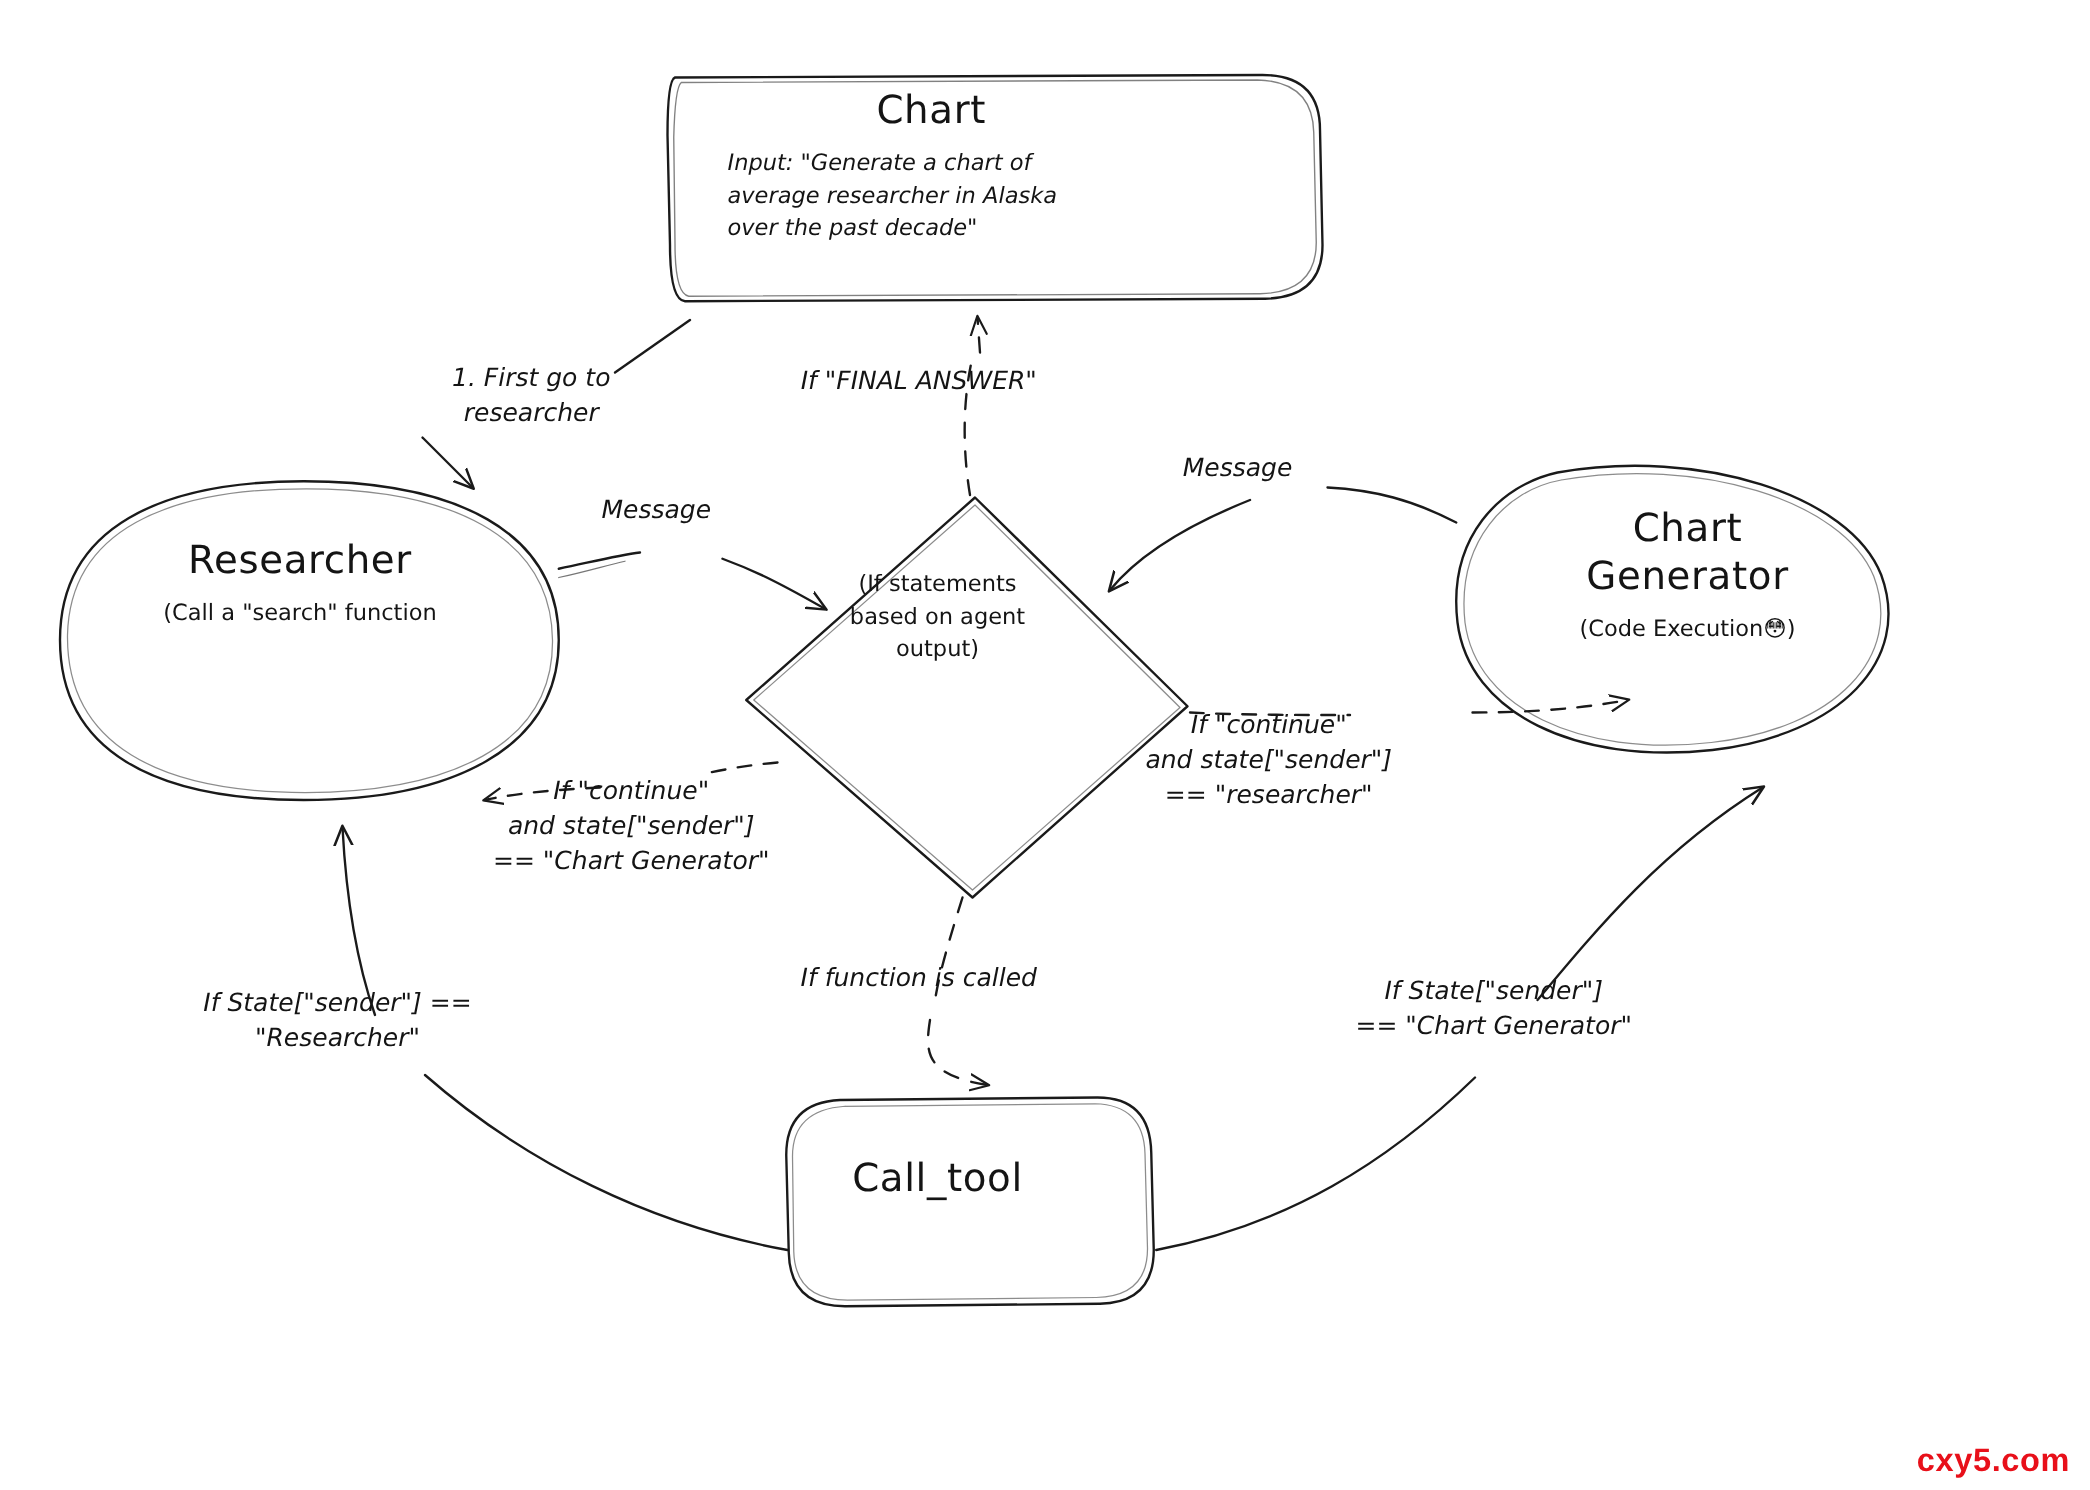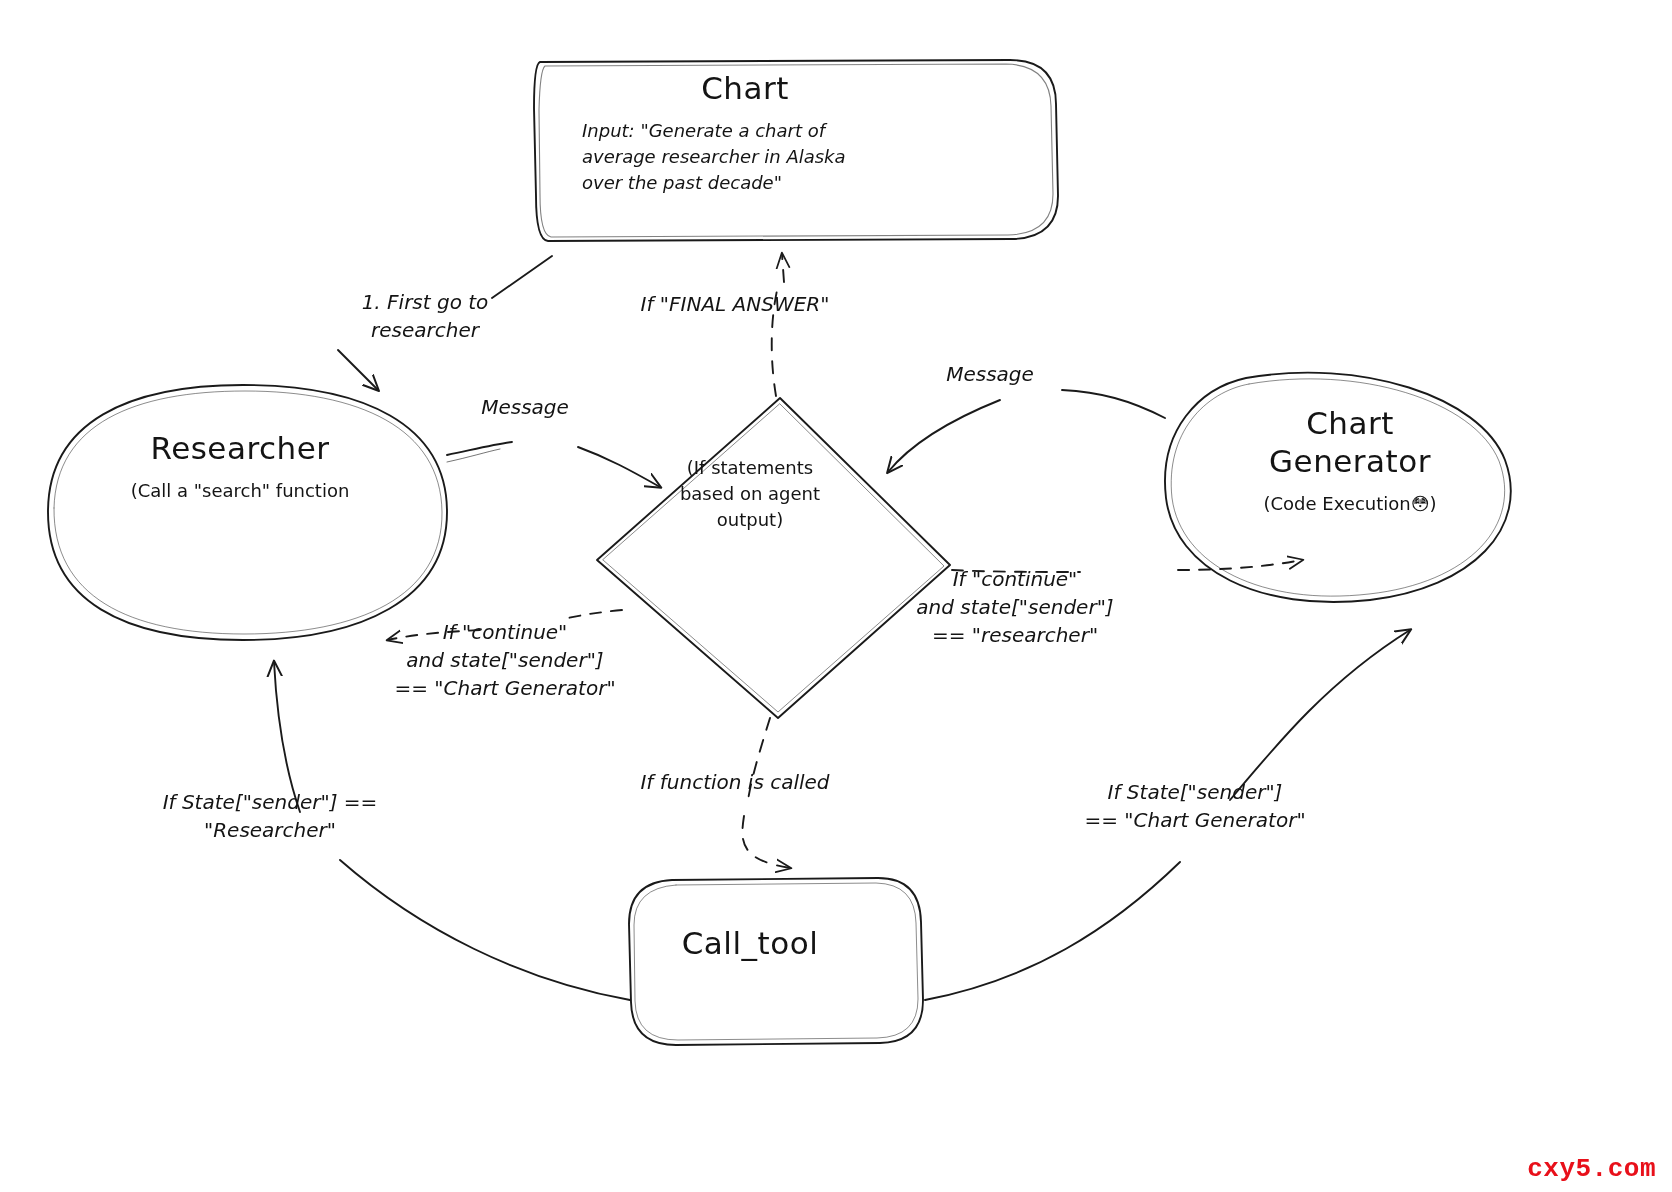--- a/index.html
+++ b/index.html
@@ -71,21 +71,21 @@
   #lbl-state-chart{ left: 1060px; top: 778px; width: 270px; }
 
   #watermark {
     position: absolute;
     right: 16px;
     bottom: 8px;
     font-size: 26px;
     font-weight: bold;
     color: #e8101a;
     letter-spacing: 0.5px;
-    font-family: Liberation Mono, monospace;
+    font-family: Liberation Sans, sans-serif;
   }
 </style>
 </head>
 <body>
 
 <svg id="canvas" viewBox="0 0 1672 1192" xmlns="http://www.w3.org/2000/svg">
   <defs>
     <marker id="arrow" viewBox="0 0 12 12" refX="10" refY="6" markerWidth="9" markerHeight="9" orient="auto-start-reverse">
       <path d="M 0 1 L 11 6 L 0 11" fill="none" stroke="#1a1a1a" stroke-width="1.4" stroke-linecap="round" stroke-linejoin="round"></path>
     </marker>

